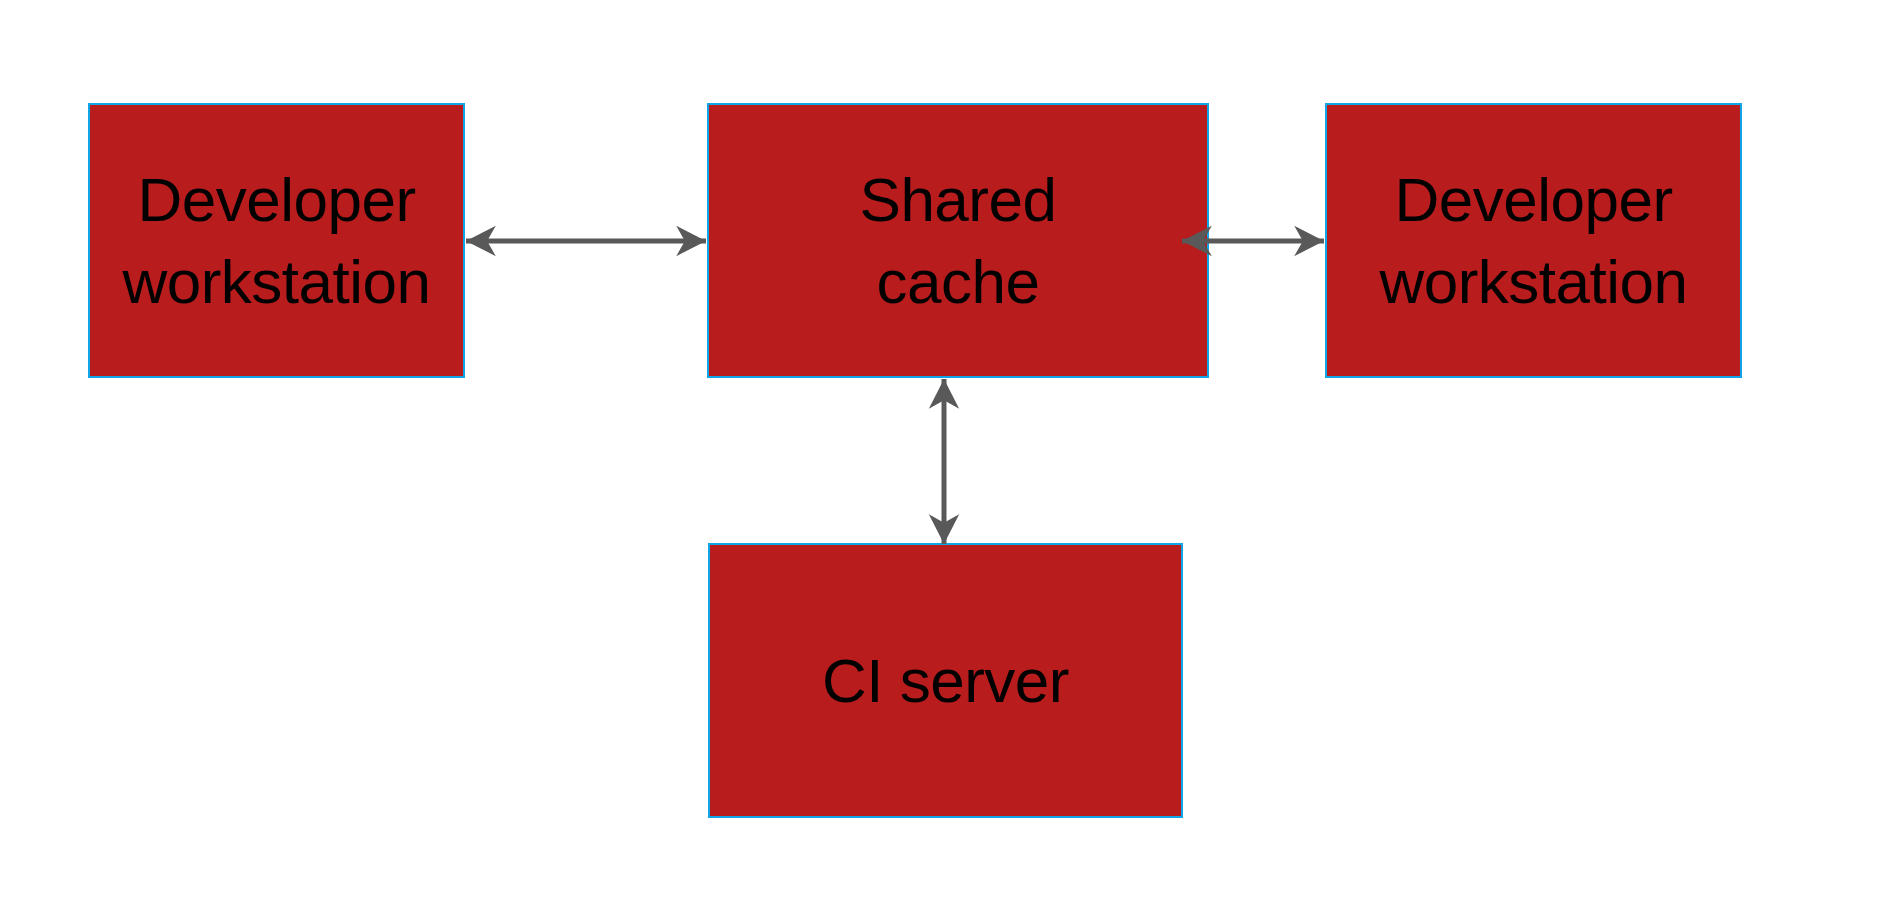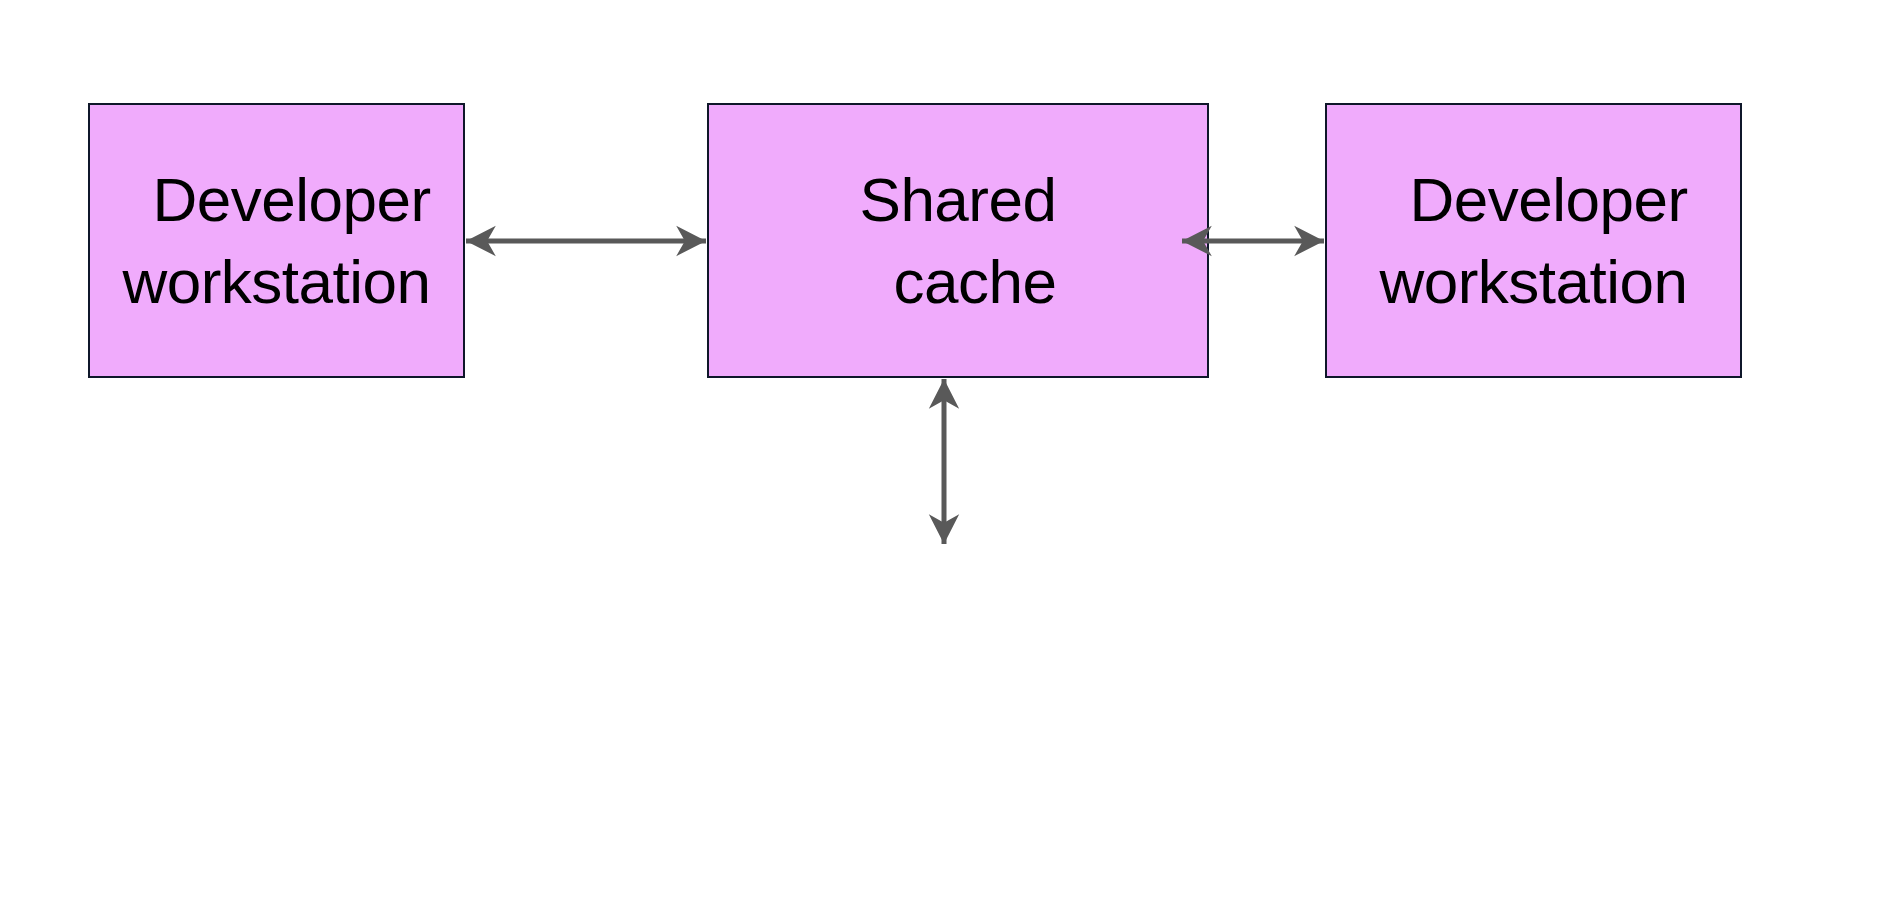--- a/index.html
+++ b/index.html
@@ -14,26 +14,26 @@
   #canvas {
     position: relative;
     width: 1900px;
     height: 922px;
     background: #ffffff;
     overflow: hidden;
   }
   .node {
     position: absolute;
     box-sizing: border-box;
-    background: #f0abfc;
-    border: 2px solid #0f172a;
+    background: #b91c1c;
+    border: 2px solid #0ea5e9;
     display: flex;
     align-items: center;
     justify-content: center;
-    text-align: right;
+    text-align: center;
   }
   .node-label {
     font-family: "Liberation Sans", sans-serif;
     font-size: 62px;
     line-height: 82px;
     color: #000000;
     letter-spacing: -0.5px;
     white-space: pre-line;
     padding: 0 10px;
   }
@@ -64,20 +64,23 @@
   <div class="node" id="node-cache">
     <span class="node-label">Shared
 cache</span>
   </div>
 
   <div class="node" id="node-dev-right">
     <span class="node-label">Developer
 workstation</span>
   </div>
 
+  <div class="node" id="node-ci">
+    <span class="node-label">CI server</span>
+  </div>
 
   <svg class="connector" id="edge-left-cache" viewBox="0 0 252 60" width="252" height="60">
     <defs>
       <marker id="arrow-start-h1" viewBox="0 0 12 12" refX="11" refY="6" markerWidth="6.5" markerHeight="6.5" orient="auto-start-reverse">
         <path d="M 11 6 L 0 0.4 L 3.2 6 L 0 11.6 Z" fill="#595959"></path>
       </marker>
       <marker id="arrow-end-h1" viewBox="0 0 12 12" refX="11" refY="6" markerWidth="6.5" markerHeight="6.5" orient="auto">
         <path d="M 11 6 L 0 0.4 L 3.2 6 L 0 11.6 Z" fill="#595959"></path>
       </marker>
     </defs>

